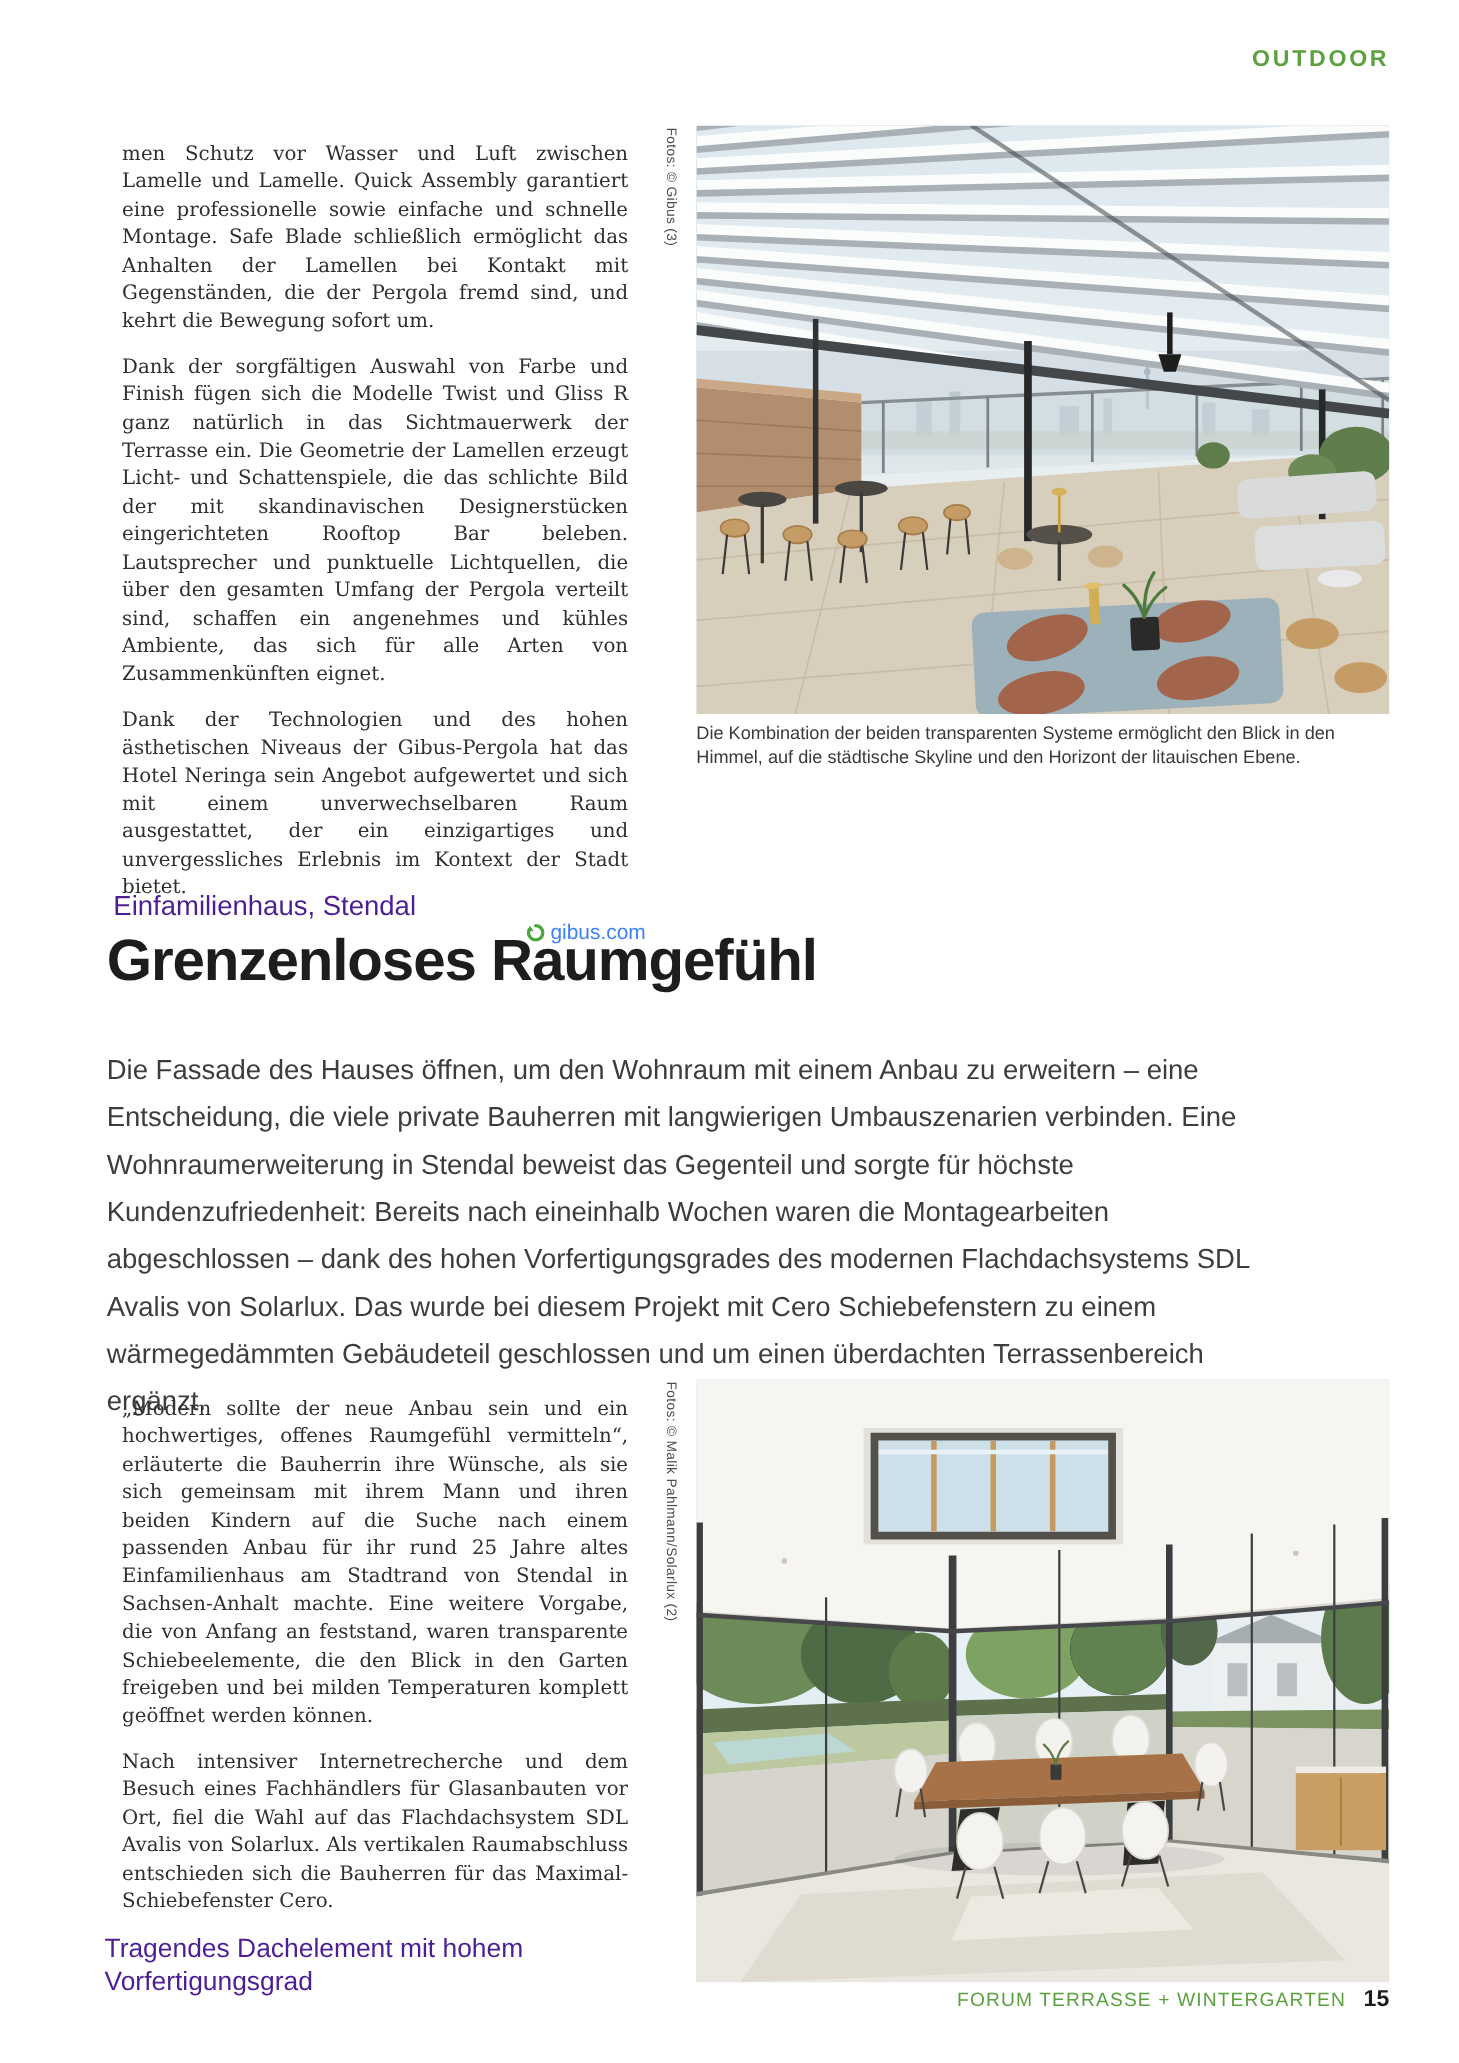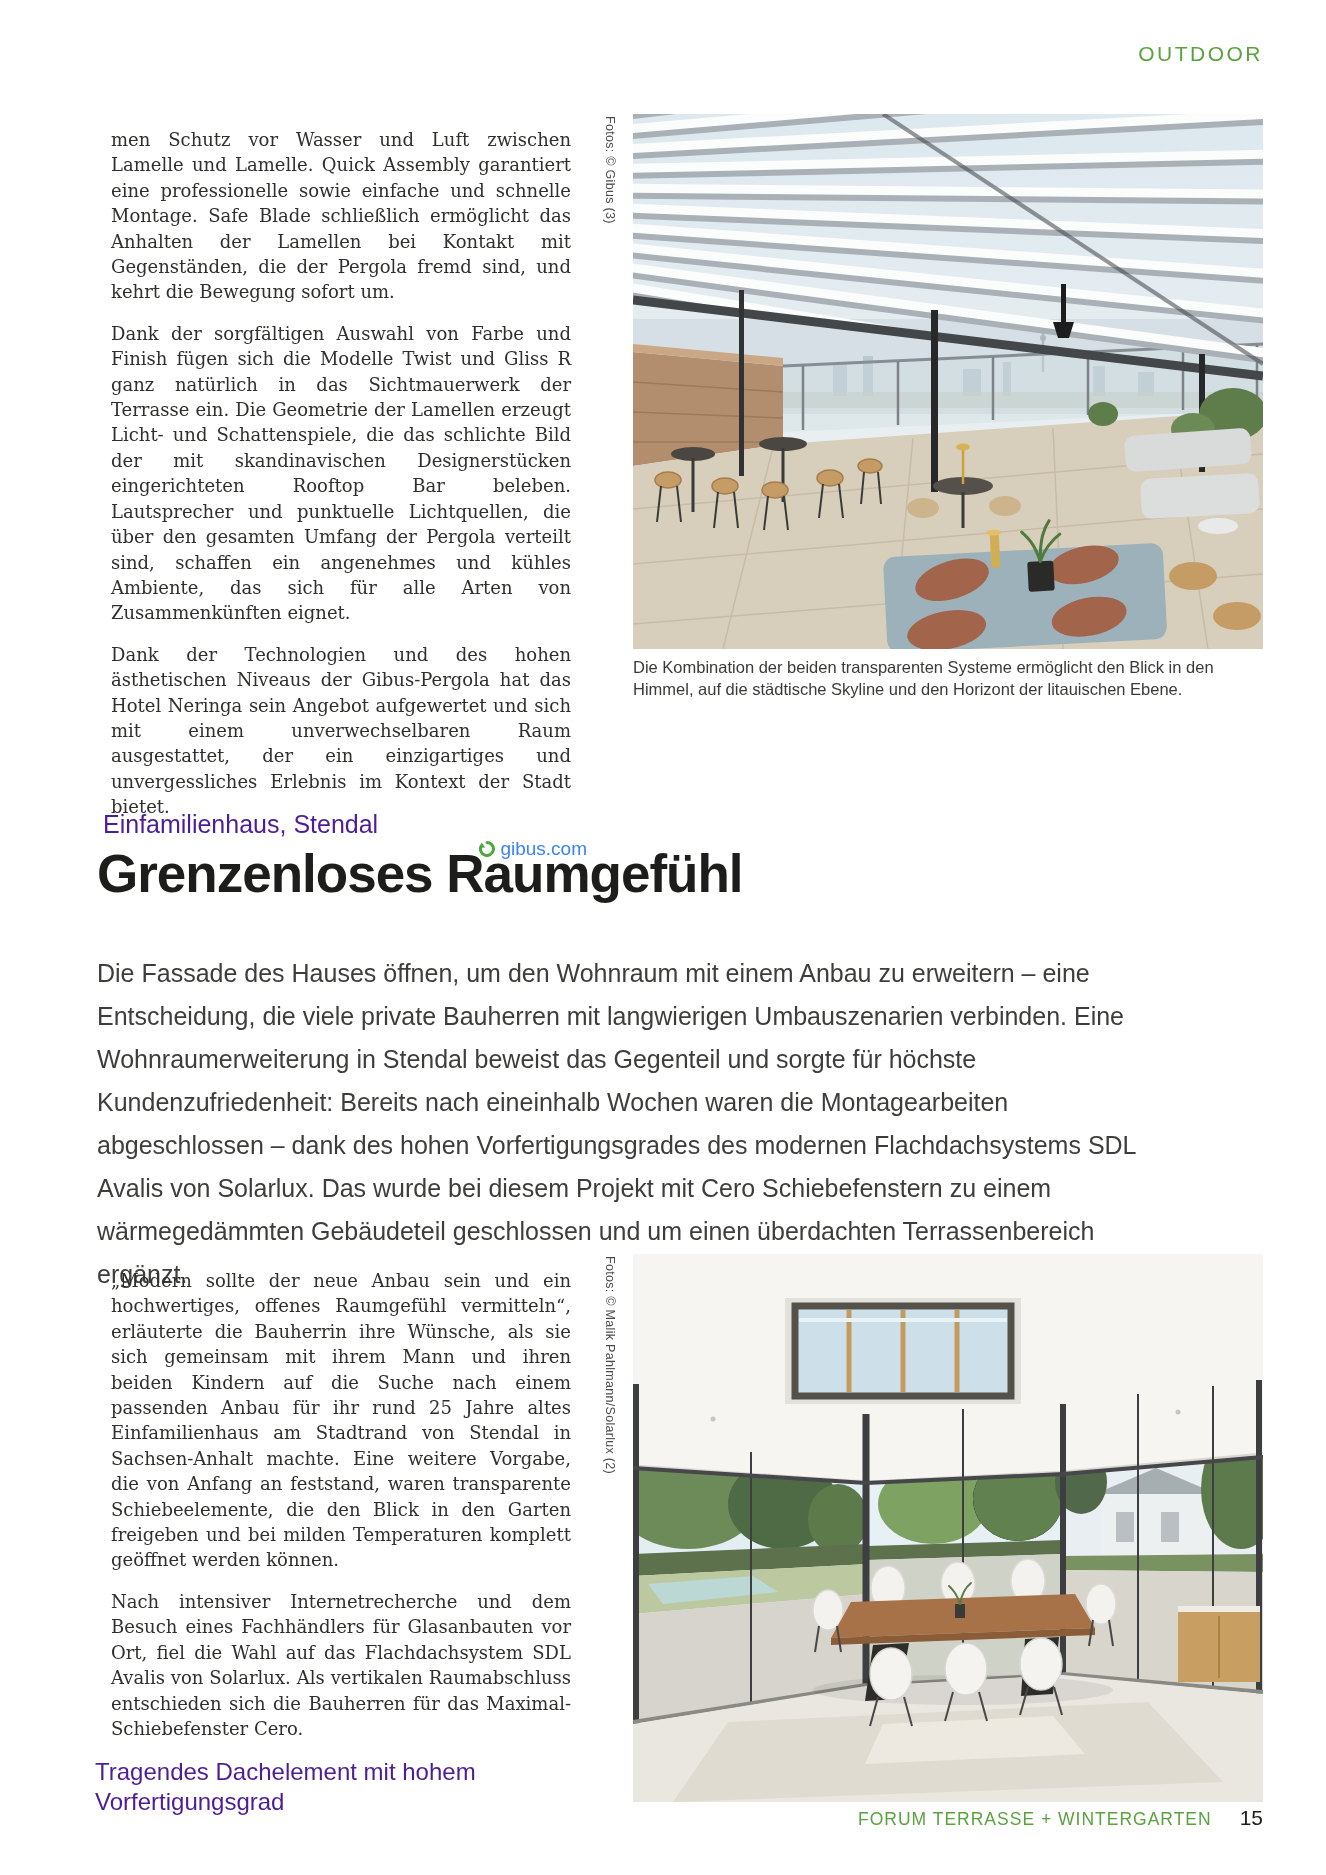--- a/index.html
+++ b/index.html
@@ -6,21 +6,21 @@
   #page{
     position:relative;
     width:1326px;height:1875px;
     background:#ffffff;
     font-family:"Liberation Sans",sans-serif;
     overflow:hidden;
   }
   
   .section-label{
     position:absolute;top:42px;right:63px;
-    font-size:21px;letter-spacing:2.5px;color:#5ba23f;font-weight:400;
+    font-size:21px;letter-spacing:2.5px;color:#5ba23f;font-weight:700;
   }
   
   .serif-col{
     position:absolute;left:95px;width:492px;
     font-family:"DejaVu Serif","Liberation Serif",serif;
     font-size:18px;line-height:25.4px;color:#2f2f2e;
     text-align:justify;hyphens:auto;-webkit-hyphens:auto;
   }
   .serif-col p{margin:16px;}
   #article1-col{top:111px;}
@@ -62,24 +62,24 @@
     font-size:25px;line-height:43px;color:#3d3d3c;font-weight:400;
   }
   .subheading{
     font-family:"Liberation Sans",sans-serif;
     font-size:24px;line-height:30px;font-weight:400;color:#4c1d95;
     text-align:left;margin-top:16px;margin-bottom:9px;hyphens:none;
   }
   
   .footer{
     position:absolute;top:1806px;right:63px;
-    display:flex;align-items:baseline;gap:28px;
+    display:flex;align-items:baseline;gap:16px;
   }
   .footer .mag{font-size:17.5px;letter-spacing:1px;color:#5ba23f;}
-  .footer .pagenum{font-size:21px;font-weight:400;color:#1d1d1b;}
+  .footer .pagenum{font-size:21px;font-weight:700;color:#1d1d1b;}
 </style>
 </head>
 <body>
 
 <div id="page">
 
   <div class="section-label">OUTDOOR</div>
 
   <div class="serif-col" id="article1-col">
     <p>men Schutz vor Wasser und Luft zwischen Lamelle und Lamelle. Quick Assembly garantiert eine professionelle sowie einfache und schnelle Montage. Safe Blade schließlich ermöglicht das Anhalten der Lamellen bei Kontakt mit Gegenständen, die der Pergola fremd sind, und kehrt die Bewegung sofort um.</p>

